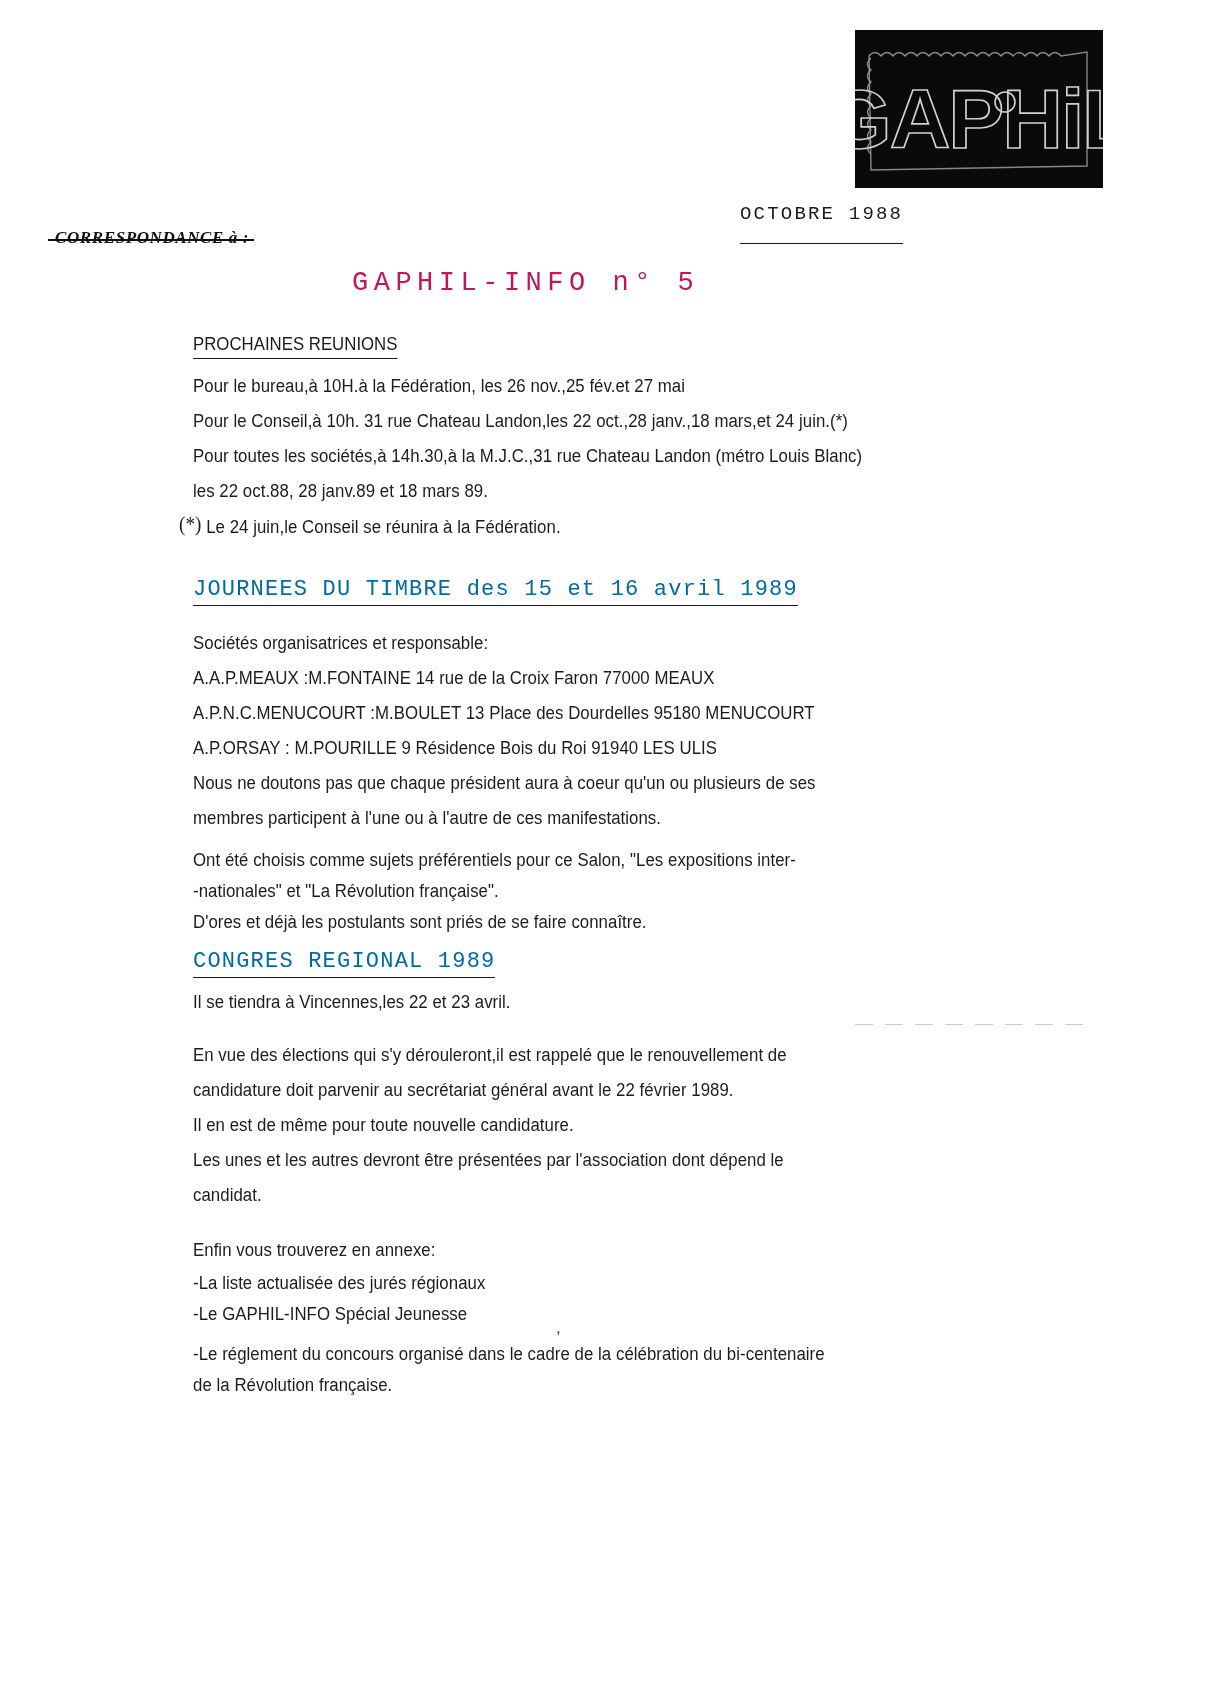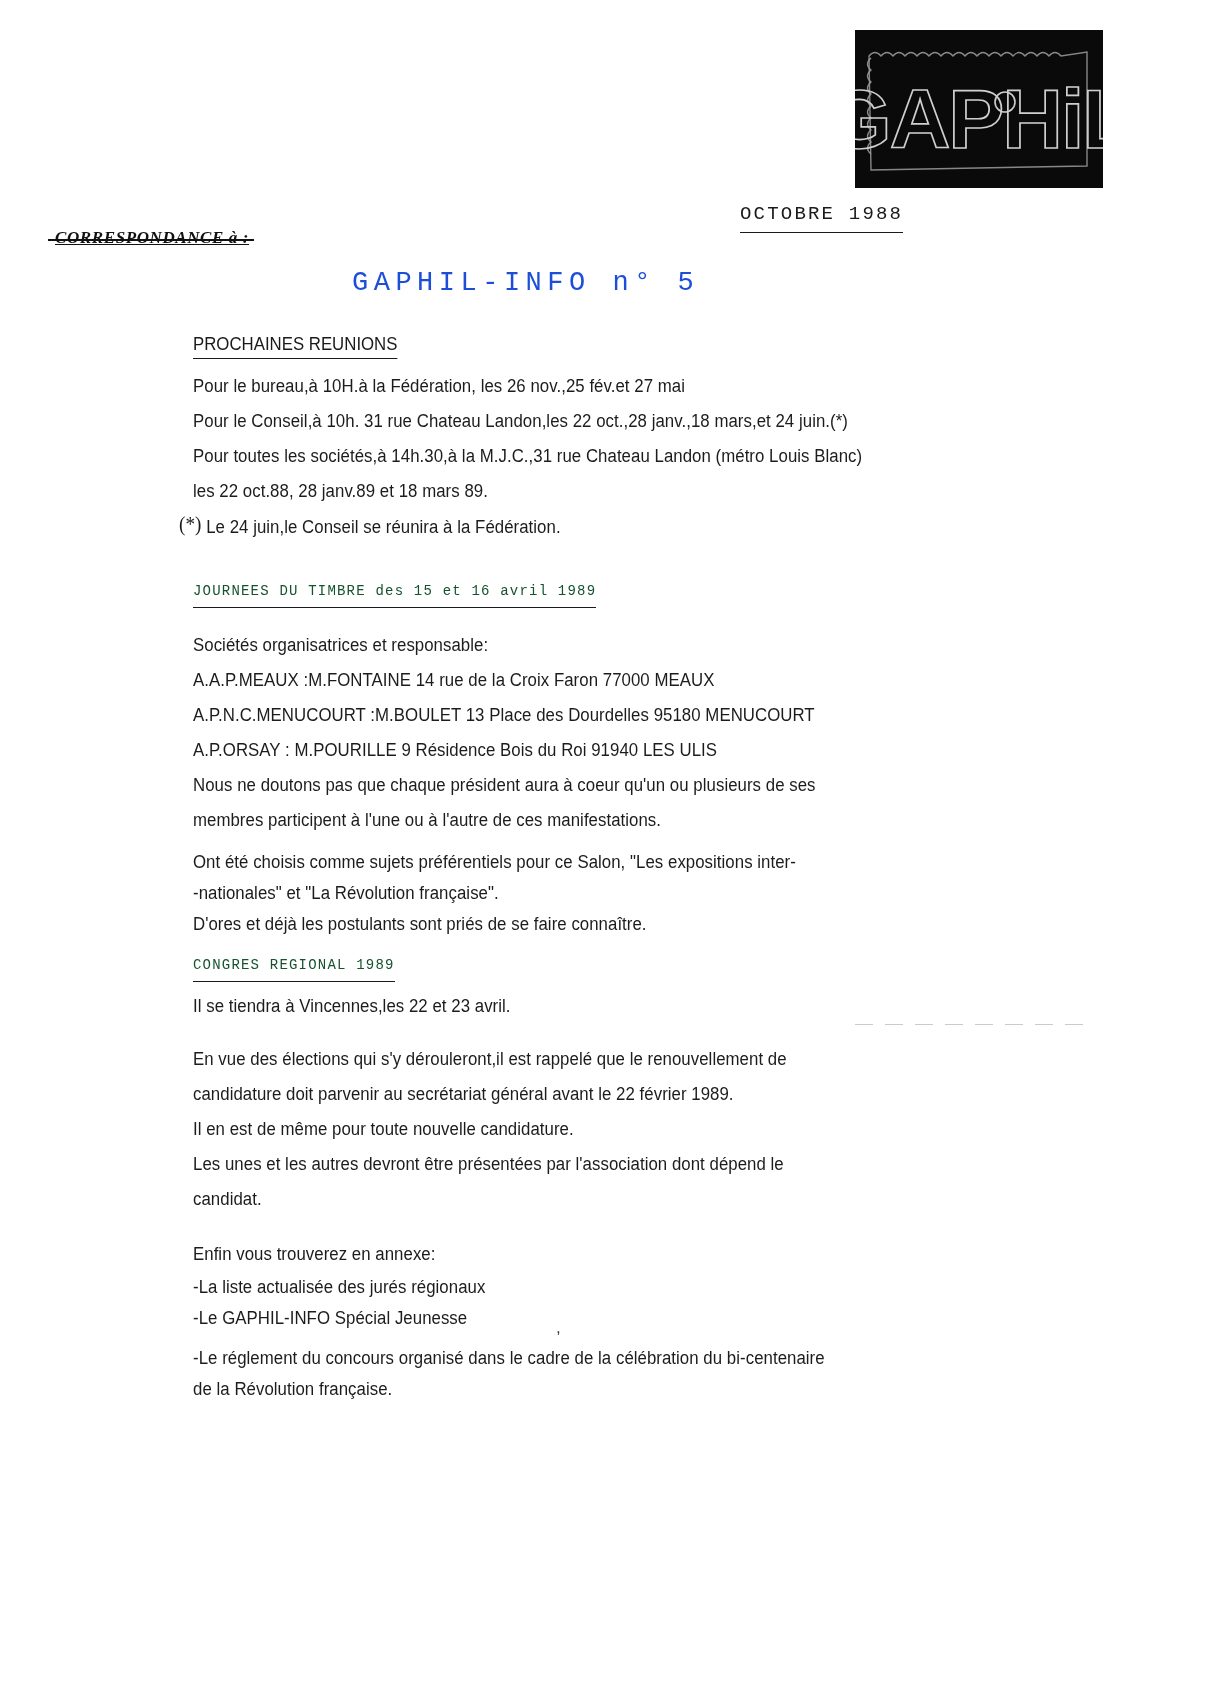--- a/index.html
+++ b/index.html
@@ -33,39 +33,39 @@
     position:absolute;left:855px;top:30px;width:248px;height:158px;
     background:#0a0a0a;overflow:hidden;
   }
   .logo svg{display:block;width:248px;height:158px;}
 
   
   .date{
     position:absolute;left:740px;top:203px;
     font-family:"Liberation Mono", monospace;
     font-size:19px;letter-spacing:2.2px;color:#1a1a1a;
-    border-bottom:1.6px solid #1a1a1a;padding-bottom:7px;
+    border-bottom:1.6px solid #1a1a1a;padding-bottom:18px;
     white-space:nowrap;
   }
 
   
   .corr{
     position:absolute;left:55px;top:228px;
     font-family:"Liberation Serif", serif;font-style:italic;font-weight:700;
-    font-size:17px;letter-spacing:0.6px;color:#111;white-space:nowrap;text-decoration:underline;
+    font-size:17px;letter-spacing:0.6px;color:#111;white-space:nowrap;
   }
   .corr .strike{
     position:absolute;left:-7px;top:11px;width:206px;height:2.4px;background:#111;
   }
 
   
   .maintitle{
     position:absolute;left:352px;top:268px;
     font-family:"Liberation Mono", monospace;
-    font-size:27px;letter-spacing:5.5px;color:#1d4ed8;white-space:nowrap;
+    font-size:27px;letter-spacing:5.5px;color:#be185d;white-space:nowrap;
   }
 
   
   .body{
     position:absolute;left:193px;top:330px;width:925px;
   }
   .ln{
     font-family:"Liberation Sans", sans-serif;
     font-size:17.6px;color:#1c1c1c;
     line-height:35px;white-space:nowrap;
@@ -73,21 +73,21 @@
     transform:scaleX(0.955);transform-origin:left center;
   }
   .tight{line-height:31px;}
   .gap-sm{margin-top:9px;}
   .gap-md{margin-top:20px;}
   .gap-lg{margin-top:30px;}
 
   
   .head-mono{
     font-family:"Liberation Mono", monospace;
-    font-size:14px;letter-spacing:1.2px;color:#14532d;
+    font-size:22px;letter-spacing:1.2px;color:#0369a1;
     display:inline-block;border-bottom:1.8px solid #1a1a1a;
     padding-bottom:2px;white-space:nowrap;line-height:27px;
   }
   .head-sans{
     font-family:"Liberation Sans", sans-serif;
     font-size:17.6px;color:#1a1a1a;display:inline-block;
     border-bottom:1.8px solid #1a1a1a;padding-bottom:1px;
     white-space:nowrap;line-height:26px;
     transform:scaleX(0.955);transform-origin:left center;
   }

